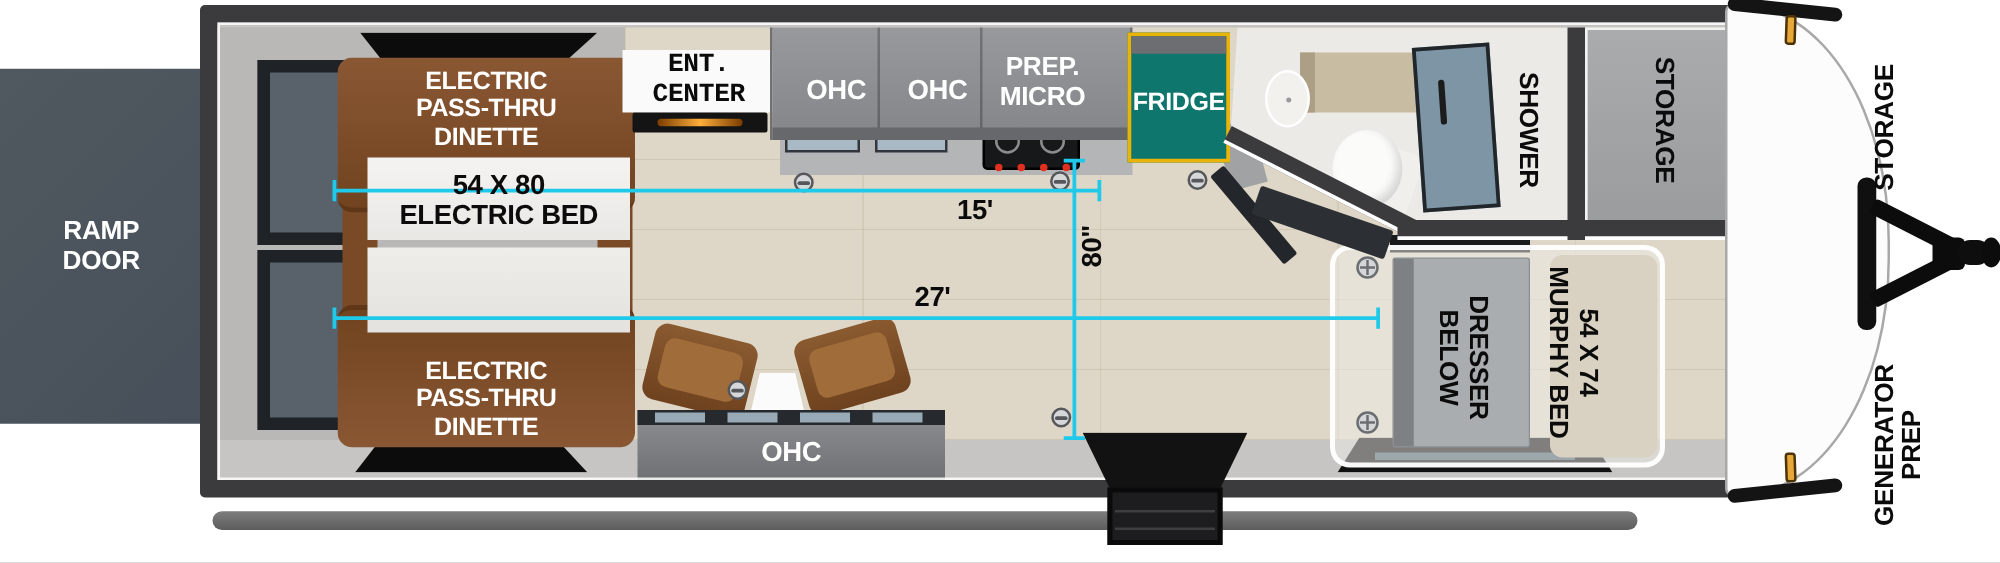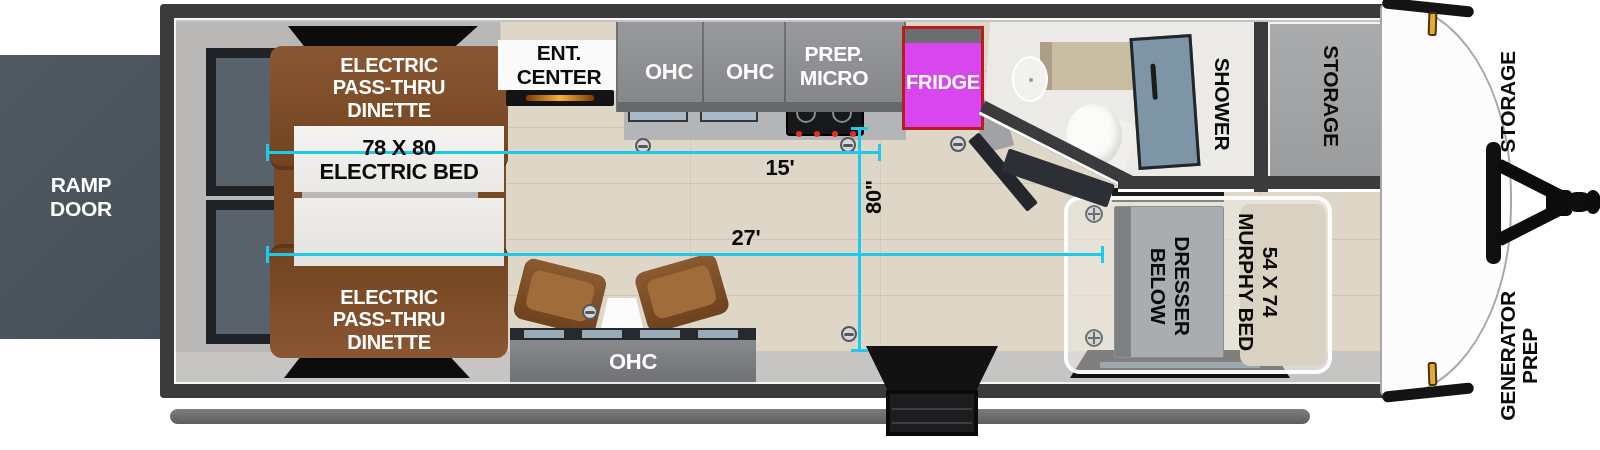--- a/index.html
+++ b/index.html
@@ -52,32 +52,32 @@
   <div class="a" style="left:478px;top:60px;width:28px;height:292px;background:#7a4a26;border-radius:6px;z-index:8;"></div>
 
   <div class="a" style="left:270px;top:46px;width:238px;height:124px;border-radius:12px;z-index:9;
               background:linear-gradient(180deg,#8a5733,#71431f);border-bottom:4px solid #5f3617;">
     <div class="lbl white" style="padding-top:8px;font-size:20px;">ELECTRIC
 PASS-THRU
 DINETTE</div>
   </div>
 
   <div class="a" style="left:294px;top:126px;width:210px;height:66px;background:linear-gradient(180deg,#f4f3f1,#e9e8e5);z-index:10;"></div>
-  <div class="a lbl black" style="left:294px;top:136px;width:210px;font-size:22px;line-height:1.08;z-index:45;">78 X 80
+  <div class="a lbl black" style="left:294px;top:136px;width:210px;font-size:22px;line-height:1.08;z-index:45;">54 X 80
 ELECTRIC BED</div>
   <div class="a" style="left:294px;top:198px;width:210px;height:68px;background:linear-gradient(180deg,#efedea,#e4e2de);z-index:10;"></div>
 
   <div class="a" style="left:270px;top:244px;width:238px;height:114px;border-radius:12px;z-index:9;
               background:linear-gradient(0deg,#8a5733,#71431f);border-top:4px solid #5f3617;">
     <div class="lbl white" style="padding-top:38px;font-size:20px;">ELECTRIC
 PASS-THRU
 DINETTE</div>
   </div>
 
-  <div class="a" style="left:498px;top:40px;width:122px;height:50px;background:#fafafa;z-index:9;display:flex;align-items:center;justify-content:center;">
+  <div class="a" style="left:498px;top:40px;width:122px;height:50px;background:#fafafa;z-index:9;display:flex;align-items:center;justify-content:center;font-family:Liberation Mono, monospace;">
     <div class="lbl black" style="font-size:21px;">ENT.
 CENTER</div>
   </div>
   <div class="a" style="left:506px;top:90px;width:108px;height:16px;background:#141414;border-radius:2px;z-index:9;">
     <div class="a" style="left:20px;top:5px;width:68px;height:6px;border-radius:3px;background:linear-gradient(90deg,#7a3c00,#ffae3a,#7a3c00);"></div>
   </div>
 
   <div class="a" style="left:624px;top:110px;width:282px;height:30px;background:#b3b5b7;z-index:8;"></div>
   <div class="a" style="left:628px;top:104px;width:60px;height:18px;background:#a9bac6;border:2px solid #33373b;z-index:9;"></div>
   <div class="a" style="left:700px;top:104px;width:58px;height:18px;background:#a9bac6;border:2px solid #33373b;z-index:9;"></div>
@@ -94,21 +94,21 @@
               background:linear-gradient(180deg,#97999c,#838588);border-left:2px solid #6f7173;border-right:2px solid #6f7173;">
     <div class="a" style="left:84px;top:0;width:2px;height:100%;background:rgba(0,0,0,.25);"></div>
     <div class="a" style="left:166px;top:0;width:2px;height:100%;background:rgba(0,0,0,.25);"></div>
     <div class="a" style="left:0;bottom:0;width:100%;height:10px;background:#66686b;"></div>
     <div class="a lbl white" style="left:16px;top:38px;width:70px;font-size:22px;">OHC</div>
     <div class="a lbl white" style="left:97px;top:38px;width:70px;font-size:22px;">OHC</div>
     <div class="a lbl white" style="left:166px;top:20px;width:100px;font-size:21px;">PREP.
 MICRO</div>
   </div>
 
-  <div class="a" style="left:902px;top:26px;width:82px;height:104px;background:#d946ef;border:3px solid #b91c1c;z-index:11;">
+  <div class="a" style="left:902px;top:26px;width:82px;height:104px;background:#0f766e;border:3px solid #eab308;z-index:11;">
     <div class="a" style="left:0;top:0;width:100%;height:14px;background:#6c6e71;"></div>
     <div class="a lbl white" style="left:0;top:42px;width:100%;font-size:20px;">FRIDGE</div>
   </div>
   <div class="a" style="left:978px;top:98px;width:30px;height:52px;background:#a0a2a4;transform:rotate(-15deg);z-index:8;"></div>
 
   <div class="a" style="left:984px;top:22px;width:276px;height:172px;background:#eceae7;z-index:8;
               clip-path:polygon(6px 0,276px 0,276px 156px,140px 162px,0 92px);"></div>
   <div class="a" style="left:1040px;top:42px;width:96px;height:48px;background:#c8bca3;z-index:9;">
     <div class="a" style="left:0;top:0;width:12px;height:100%;background:#ac9f85;"></div>
   </div>

